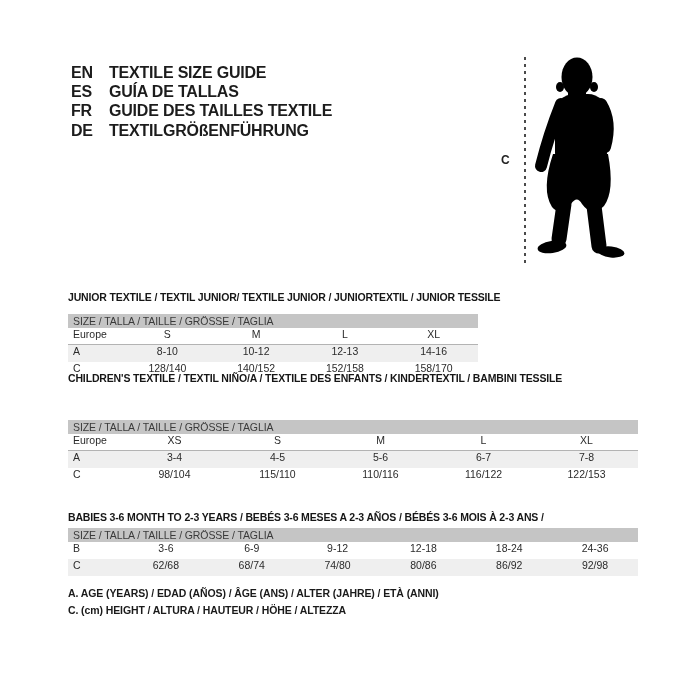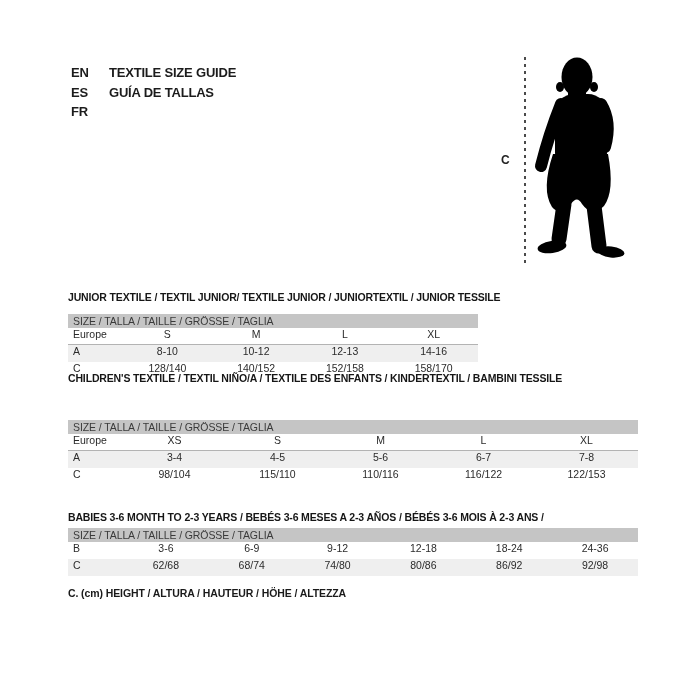--- a/index.html
+++ b/index.html
@@ -3,21 +3,21 @@
 <meta charset="utf-8">
 <style>
   html,body{margin:0;padding:0;}
   body{
     width:700px;height:700px;position:relative;background:#ffffff;
     font-family:"Liberation Sans", sans-serif;color:#1d1d1d;overflow:hidden;
   }
   
   .lang-block{position:absolute;left:71px;top:63px;}
   .lang-row{display:flex;height:19.4px;align-items:center;
-    font-size:13px;font-weight:bold;letter-spacing:-0.2px;color:#1c1c1c;}
+    font-size:16px;font-weight:bold;letter-spacing:-0.2px;color:#1c1c1c;}
   .lang-code{width:38px;}
   
   .height-line{position:absolute;left:524px;top:57px;width:2px;height:206px;
     background:repeating-linear-gradient(to bottom,#4a4a4a 0 3px,transparent 3px 7px);}
   .height-label{position:absolute;left:501px;top:153px;font-size:12px;font-weight:bold;color:#222;}
   .baby-svg{position:absolute;left:528px;top:54px;}
   
   .sec-title{position:absolute;font-size:10.5px;font-weight:bold;letter-spacing:-0.15px;
     color:#161616;line-height:16px;white-space:pre-line;}
   .stable{position:absolute;margin-top:26px;}
@@ -40,20 +40,25 @@
   <div class="lang-row">
     <span class="lang-code">EN</span>
     <span>TEXTILE SIZE GUIDE</span>
   </div>
   <div class="lang-row">
     <span class="lang-code">ES</span>
     <span>GUÍA DE TALLAS</span>
   </div>
   <div class="lang-row">
     <span class="lang-code">FR</span>
+    <span>GUIDE DES TAILLES TEXTILE</span>
+  </div>
+  <div class="lang-row">
+    <span class="lang-code">DE</span>
+    <span>TEXTILGRÖßENFÜHRUNG</span>
   </div>
 </div>
 
 <div class="height-line"></div>
 <div class="height-label">C</div>
 <svg class="baby-svg" width="104" height="208" viewBox="0 0 104 208" fill="#000">
 
   <ellipse cx="49" cy="23" rx="15.5" ry="19.5"></ellipse>
   <ellipse cx="32" cy="33" rx="4" ry="5"></ellipse>
   <ellipse cx="66" cy="33" rx="4" ry="5"></ellipse>
@@ -146,14 +151,15 @@
     <div class="tcell">62/68</div>
     <div class="tcell">68/74</div>
     <div class="tcell">74/80</div>
     <div class="tcell">80/86</div>
     <div class="tcell">86/92</div>
     <div class="tcell">92/98</div>
   </div>
 </div>
 
 <div class="notes">
+  <div class="note-line">A. AGE (YEARS) / EDAD (AÑOS) / ÂGE (ANS) / ALTER (JAHRE) / ETÀ (ANNI)</div>
   <div class="note-line">C. (cm) HEIGHT / ALTURA / HAUTEUR / HÖHE / ALTEZZA</div>
 </div>
 
 </body></html>

